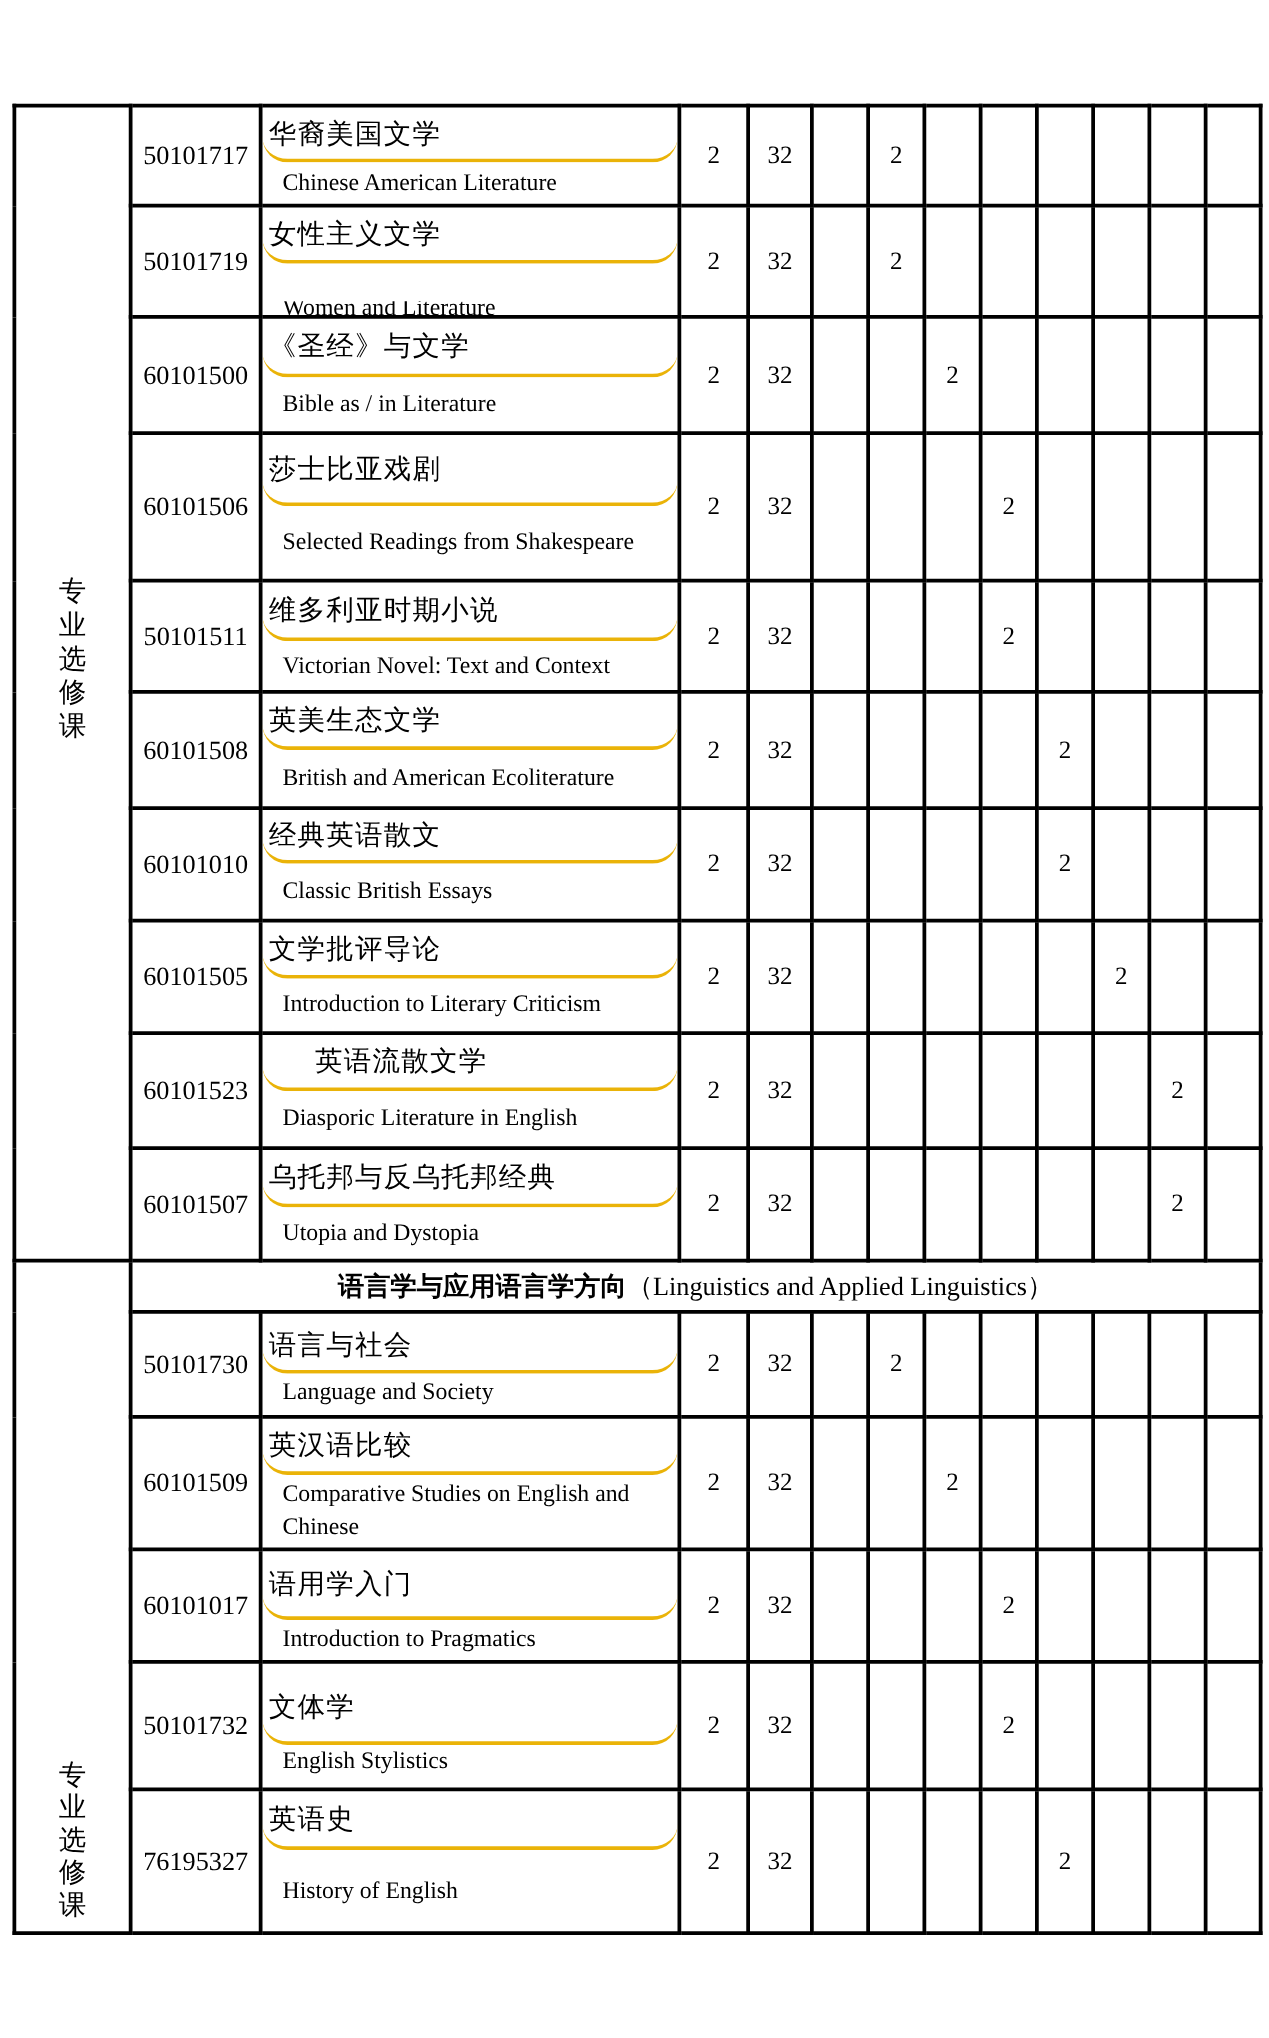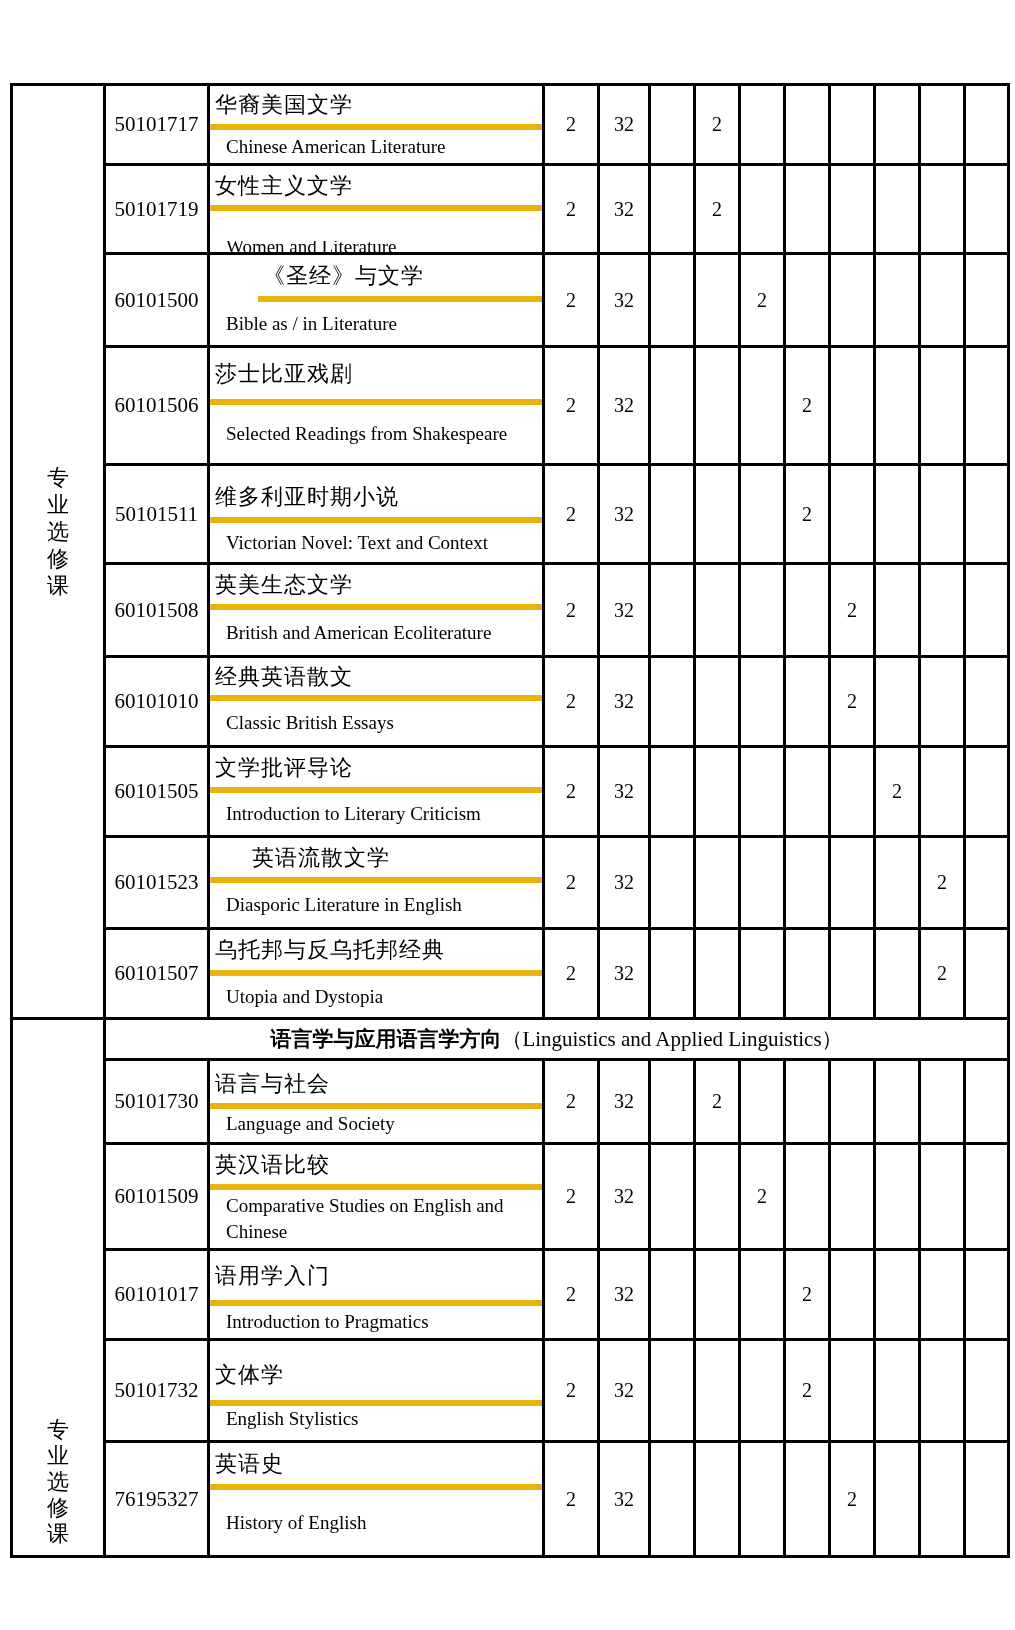--- a/index.html
+++ b/index.html
@@ -25,28 +25,29 @@
     padding: 0;
     vertical-align: middle;
   }
   td.code-cell  { text-align: center; font-size: 21px; }
   td.num-cell   { text-align: center; font-size: 20px; }
   td.name-cell  { vertical-align: top; }
   .name-wrap { display: flex; flex-direction: column; }
   .zh {
     flex: 0 0 auto;
     box-sizing: border-box;
-    border-bottom: 6px solid #eab308;
+    border-bottom: 3px solid #eab308;
     display: flex;
     align-items: center;
     padding-left: 5px;
     font-size: 22px;
     letter-spacing: 1px;
     white-space: nowrap;
     overflow: hidden;
+    border-radius: 20px;
   }
   .en {
     flex: 1 1 auto;
     display: flex;
     align-items: center;
     padding-left: 16px;
     font-size: 19px;
     white-space: nowrap;
     overflow: hidden;
   }
@@ -132,21 +133,21 @@
           <td class="num-cell"></td>
           <td class="num-cell"></td>
           <td class="num-cell"></td>
           <td class="num-cell"></td>
           <td class="num-cell"></td>
         </tr>
         <tr style="height: 93px;">
           <td class="code-cell">60101500</td>
           <td class="name-cell">
             <div class="name-wrap" style="height: 90px;">
-              <div class="zh" style="height: 47px; margin-left: 48px;">《圣经》与文学</div>
+              <div class="zh" style="height: 47px;">《圣经》与文学</div>
               <div class="en">Bible as / in Literature</div>
             </div>
           </td>
           <td class="num-cell">2</td>
           <td class="num-cell">32</td>
           <td class="num-cell"></td>
           <td class="num-cell"></td>
           <td class="num-cell">2</td>
           <td class="num-cell"></td>
           <td class="num-cell"></td>
@@ -169,21 +170,21 @@
           <td class="num-cell"></td>
           <td class="num-cell">2</td>
           <td class="num-cell"></td>
           <td class="num-cell"></td>
           <td class="num-cell"></td>
           <td class="num-cell"></td>
         </tr>
         <tr style="height: 89px;">
           <td class="code-cell">50101511</td>
           <td class="name-cell">
-            <div class="name-wrap" style="height: 86px; margin-top: 10px;">
+            <div class="name-wrap" style="height: 86px;">
               <div class="zh" style="height: 47px;">维多利亚时期小说</div>
               <div class="en">Victorian Novel: Text and Context</div>
             </div>
           </td>
           <td class="num-cell">2</td>
           <td class="num-cell">32</td>
           <td class="num-cell"></td>
           <td class="num-cell"></td>
           <td class="num-cell"></td>
           <td class="num-cell">2</td>

